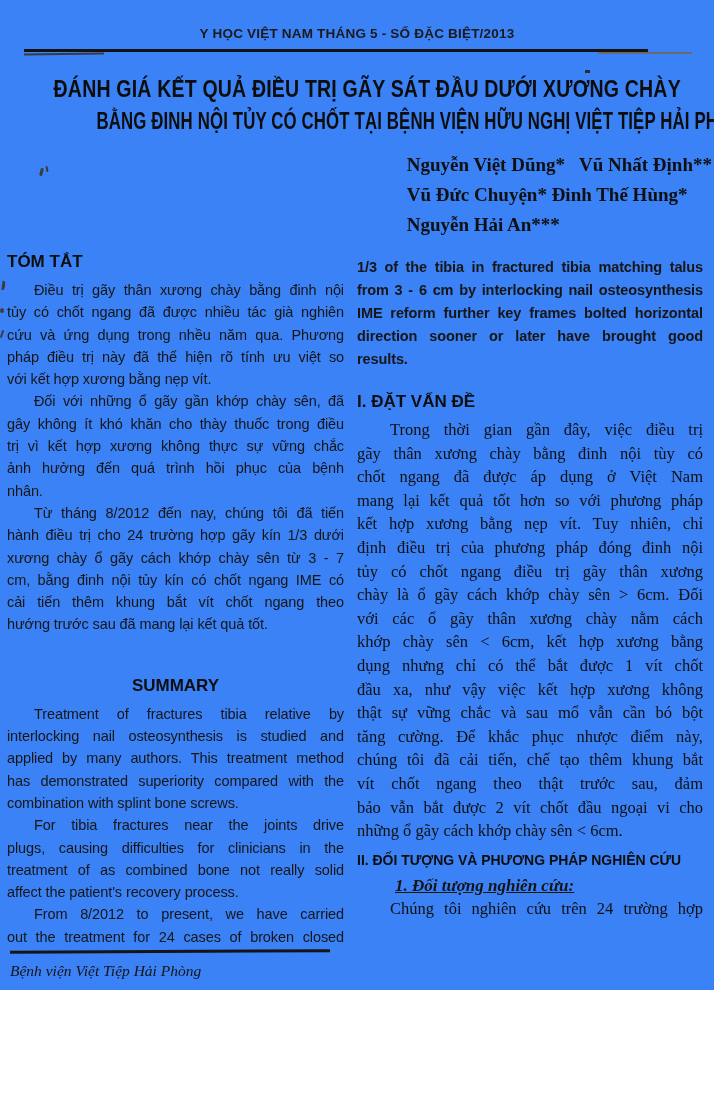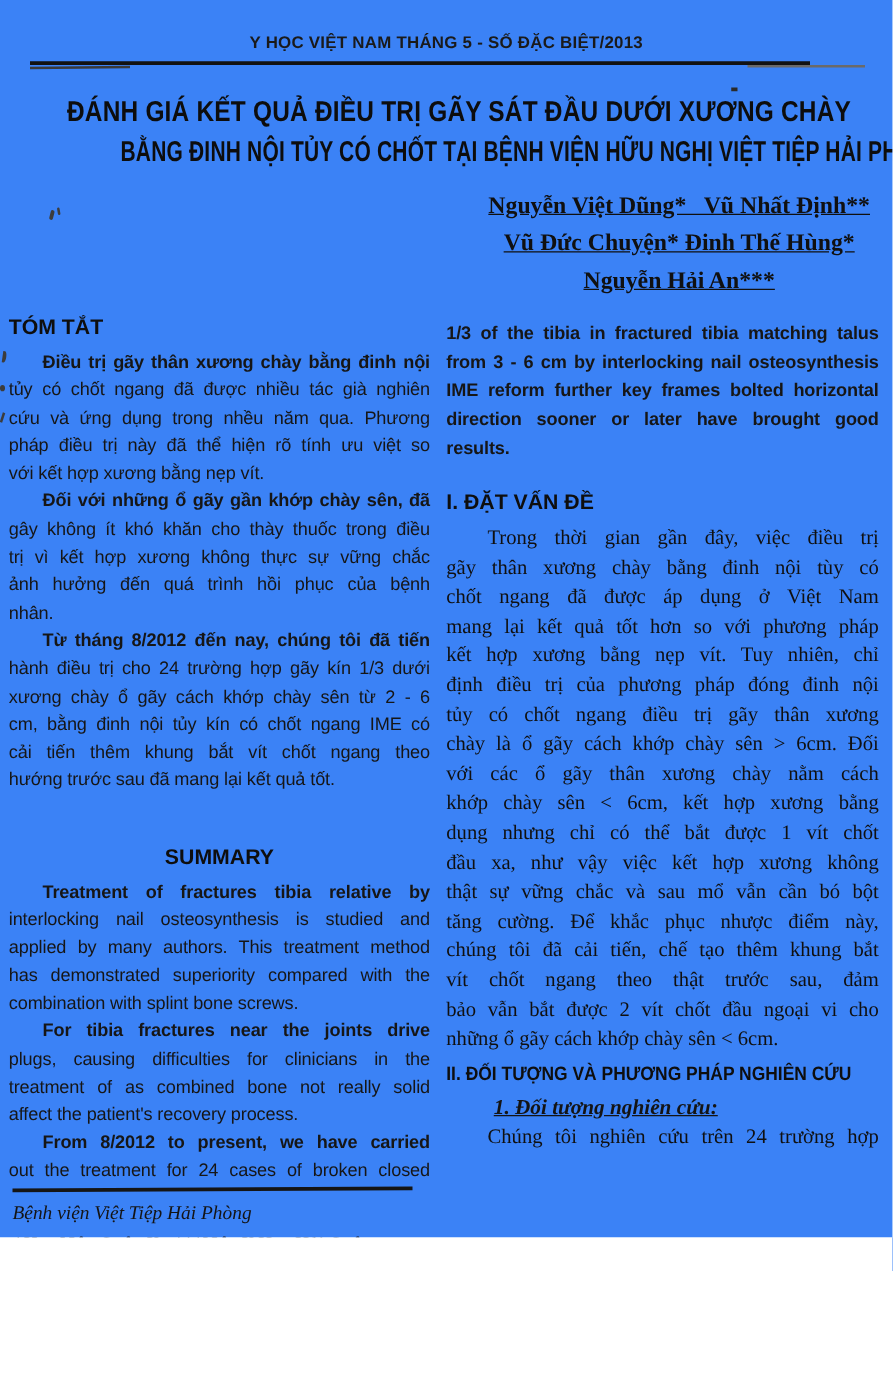--- a/index.html
+++ b/index.html
@@ -18,34 +18,34 @@
   .header-rule-tail{position:absolute;top:53px;left:24px;width:80px;height:2px;background:#3a3a3a;transform:rotate(-.6deg);}
   
   .article-title{
     position:absolute;left:0;width:714px;text-align:center;white-space:nowrap;
     font:bold 23px/26px "Liberation Sans",sans-serif;color:#0d0d0d;letter-spacing:.2px;
   }
   .title-line-1{top:76px;transform:scaleX(.85);}
   .title-line-2{top:108px;transform:scaleX(.73);}
   
   .authors{
-    position:absolute;top:150px;right:18px;text-align:center;
-    font:bold 19px/30px "Liberation Serif",serif;color:#101010;text-decoration:underline;
+    position:absolute;top:150px;right:2px;text-align:left;
+    font:bold 19px/30px "Liberation Serif",serif;color:#101010;
   }
   
   .col{position:absolute;top:250px;}
   .col-left{left:7px;width:337px;}
   .col-right{left:357px;top:256px;width:346px;}
   .ln{min-height:1em;}
   .jl{text-align:justify;text-align-last:justify;}
   .sans .ln{font:14.5px/22.3px "Liberation Sans",sans-serif;letter-spacing:-.1px;color:#161616;}
   .col-right .sans .ln{line-height:23px;font-weight:bold;}
   .serif .ln{font:16.5px/23.6px "Liberation Serif",serif;color:#101010;}
   .serif-bi .ln{font:bold italic 17px/23.6px "Liberation Serif",serif;}
-  .sans .ind{padding-left:27px;font-weight:bold;}
+  .sans .ind{padding-left:27px;}
   .serif .ind{padding-left:33px;}
   .serif-bi .ind2{padding-left:38px;text-decoration:underline;}
   .heading{
     font:bold 17px/24px "Liberation Sans",sans-serif;color:#0e0e0e;margin:0 0 5px;
   }
   .heading.wide{font-size:15.5px;white-space:nowrap;transform:scaleX(.9);transform-origin:0 50%;}
   [data-name="summary-heading"]{margin-top:38px;text-align:center;}
   [data-name="intro-heading"]{margin-top:19px;margin-bottom:4px;}
   [data-name="methods-heading"]{margin-top:5px;margin-bottom:2px;}
   
@@ -94,21 +94,21 @@
       <div data-name="abstract-paragraph-2" class="para sans">
         <div class="ln jl ind" data-name="text-line">Đối với những ổ gãy gần khớp chày sên, đã</div>
         <div class="ln jl" data-name="text-line">gây không ít khó khăn cho thày thuốc trong điều</div>
         <div class="ln jl" data-name="text-line">trị vì kết hợp xương không thực sự vững chắc</div>
         <div class="ln jl" data-name="text-line">ảnh hưởng đến quá trình hồi phục của bệnh</div>
         <div class="ln" data-name="text-line">nhân.</div>
       </div>
       <div data-name="abstract-paragraph-3" class="para sans">
         <div class="ln jl ind" data-name="text-line">Từ tháng 8/2012 đến nay, chúng tôi đã tiến</div>
         <div class="ln jl" data-name="text-line">hành điều trị cho 24 trường hợp gãy kín 1/3 dưới</div>
-        <div class="ln jl" data-name="text-line">xương chày ổ gãy cách khớp chày sên từ 2 - 6</div>
+        <div class="ln jl" data-name="text-line">xương chày ổ gãy cách khớp chày sên từ 3 - 7</div>
         <div class="ln jl" data-name="text-line">cm, bằng đinh nội tủy kín có chốt ngang IME có</div>
         <div class="ln jl" data-name="text-line">cải tiến thêm khung bắt vít chốt ngang theo</div>
         <div class="ln" data-name="text-line">hướng trước sau đã mang lại kết quả tốt.</div>
       </div>
       <div data-name="summary-heading" class="heading">SUMMARY</div>
       <div data-name="summary-paragraph-1" class="para sans">
         <div class="ln jl ind" data-name="text-line">Treatment of fractures tibia relative by</div>
         <div class="ln jl" data-name="text-line">interlocking nail osteosynthesis is studied and</div>
         <div class="ln jl" data-name="text-line">applied by many authors. This treatment method</div>
         <div class="ln jl" data-name="text-line">has demonstrated superiority compared with the</div>

